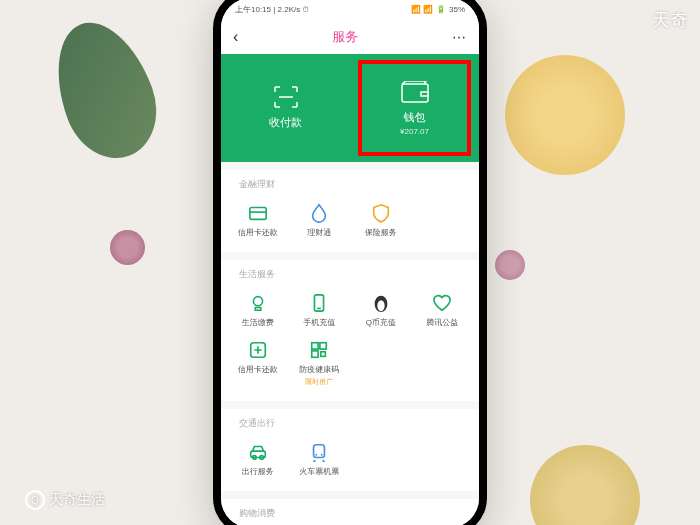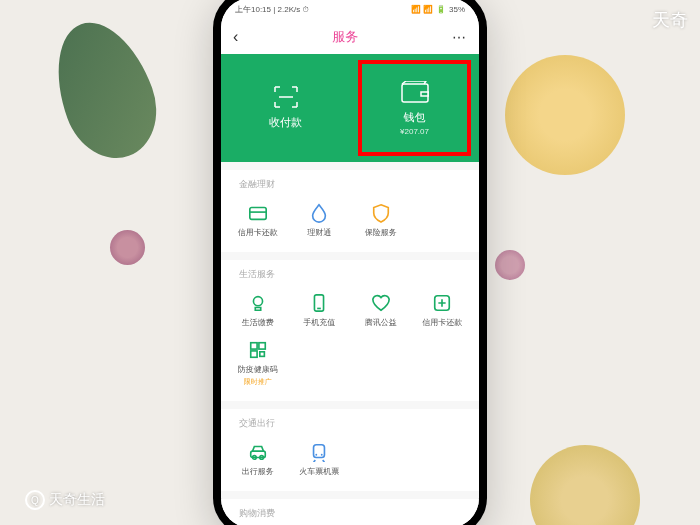--- a/index.html
+++ b/index.html
@@ -138,20 +138,29 @@
                   <svg width="20" height="20" viewBox="0 0 22 22">
                     <rect x="6" y="2" width="10" height="18" rx="2" stroke="#1aad65" fill="none" stroke-width="1.8"></rect>
                     <line x1="9" y1="17" x2="13" y2="17" stroke="#1aad65" fill="none" stroke-width="1.8"></line>
                   </svg>
                 </div>
                 <div class="cell-label">手机充值</div>
               </div>
               <div class="cell">
                 <div class="cell-icon">
                   <svg width="20" height="20" viewBox="0 0 22 22">
+                    <ellipse cx="11" cy="12" rx="7" ry="9" fill="#333"></ellipse>
+                    <ellipse cx="11" cy="14" rx="4" ry="6" fill="#fff"></ellipse>
+                  </svg>
+                </div>
+                <div class="cell-label">Q币充值</div>
+              </div>
+              <div class="cell">
+                <div class="cell-icon">
+                  <svg width="20" height="20" viewBox="0 0 22 22">
                     <path d="M11 19c-6-4-9-8-9-12a5 5 0 019-2 5 5 0 019 2c0 4-3 8-9 12z" stroke="#1aad65" fill="none" stroke-width="1.8"></path>
                   </svg>
                 </div>
                 <div class="cell-label">腾讯公益</div>
               </div>
               <div class="cell">
                 <div class="cell-icon">
                   <svg width="20" height="20" viewBox="0 0 22 22">
                     <rect x="3" y="3" width="16" height="16" rx="3" stroke="#1aad65" fill="none" stroke-width="1.8"></rect>
                     <path d="M11 7v8M7 11h8" stroke="#1aad65" fill="none" stroke-width="1.8"></path>

